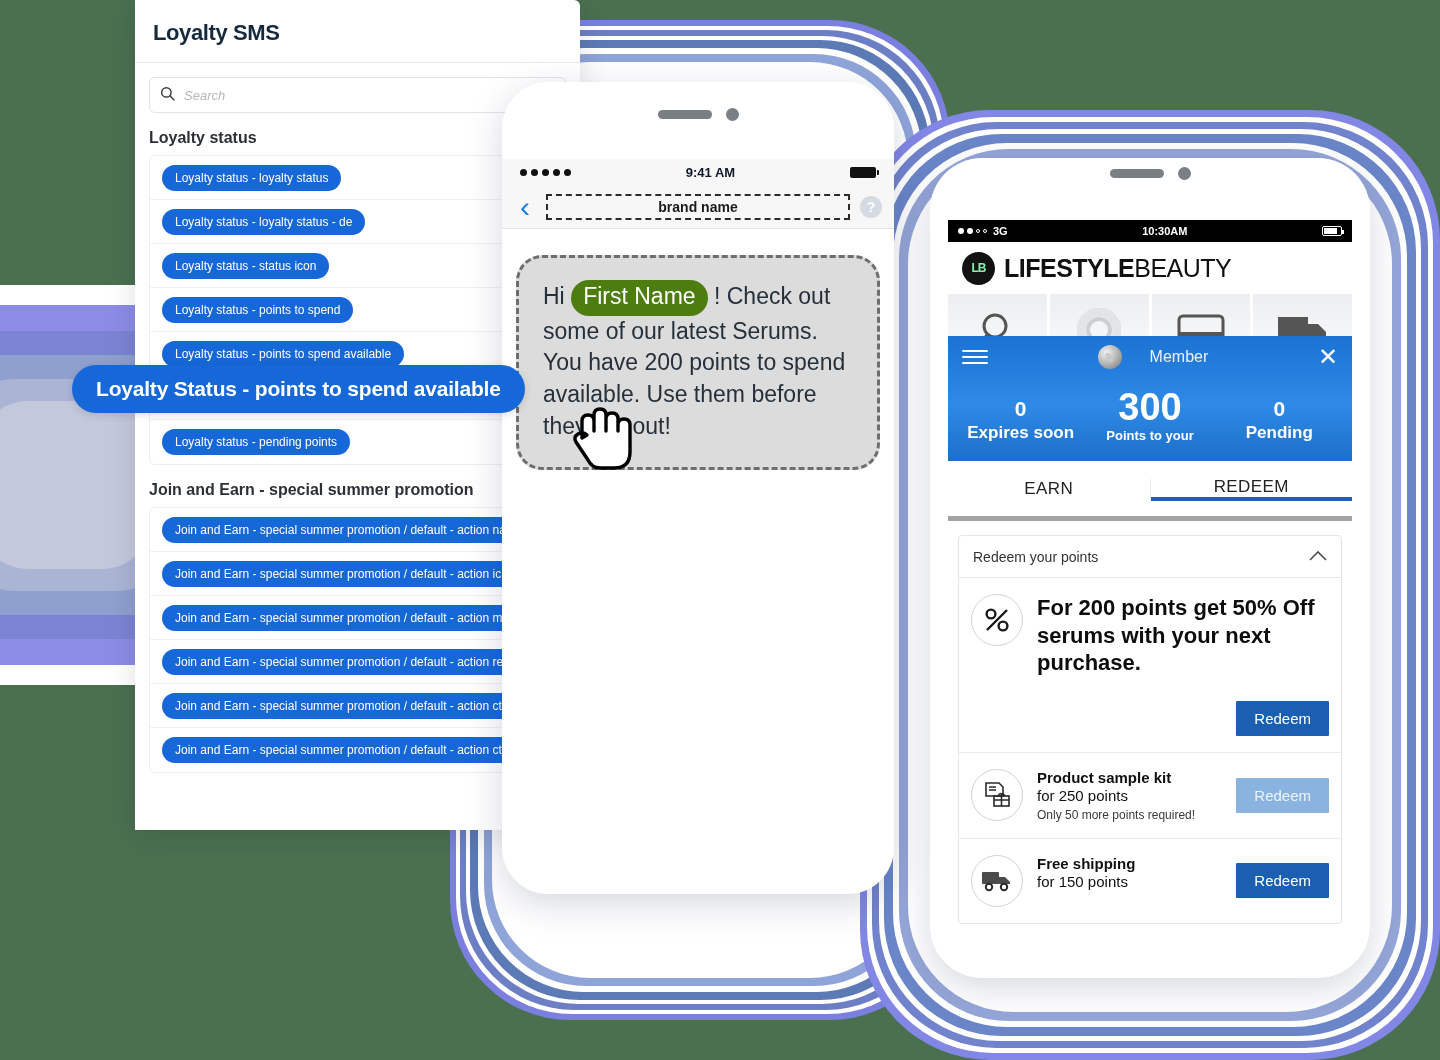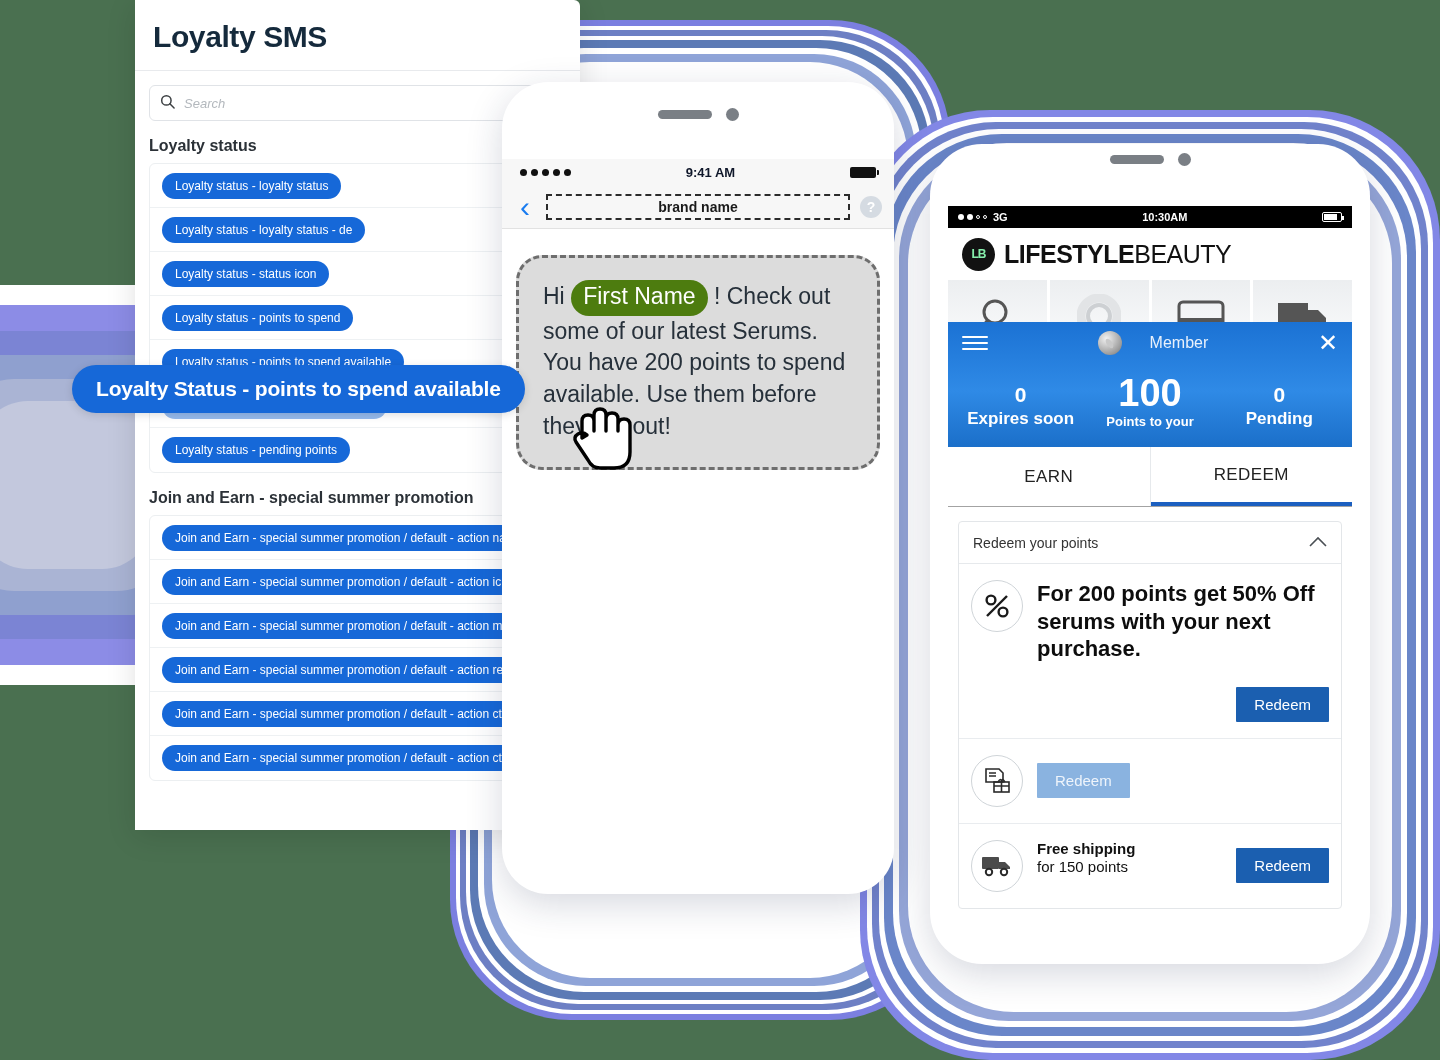--- a/index.html
+++ b/index.html
@@ -48,21 +48,21 @@
 
   
   #left-panel {
     position: absolute; left: 135px; top: 0; width: 445px; height: 830px;
     background: #ffffff;
     border-top-right-radius: 6px;
     box-shadow: 0 6px 30px rgba(0,0,0,.12);
     overflow: hidden;
   }
   #panel-title {
-    font-size: 30px; font-weight: bold; color: #152a3c;
+    font-size: 22px; font-weight: bold; color: #152a3c;
     padding: 20px 0 16px 18px; letter-spacing: -.4px;
   }
   .panel-divider { height: 1px; background: #e8eaed; }
   #search-wrap {
     margin: 14px 14px 0 14px; height: 36px;
     border: 1px solid #e0e3e7; border-radius: 6px;
     display: flex; align-items: center; padding: 0 10px;
   }
   #search-wrap svg { flex: 0 0 auto; }
   #search-input {
@@ -151,21 +151,21 @@
     padding: 22px 24px 24px 24px;
     font-size: 23px; line-height: 1.38; color: #26303a;
   }
   #token-first-name {
     display: inline-block; background: #4d7c0f; color: #fff;
     border-radius: 999px; padding: 1px 12px 3px 12px;
   }
 
   
   #phone-right {
-    position: absolute; left: 930px; top: 144px; width: 440px; height: 820px;
+    position: absolute; left: 930px; top: 158px; width: 440px; height: 820px;
     background: #fff; border-radius: 52px;
     box-shadow: 0 10px 36px rgba(30,40,80,.18);
     overflow: hidden;
   }
   #right-notch {
     position: absolute; left: 50%; transform: translateX(-50%); top: 0;
     width: 230px; height: 30px; background: #fff;
     border-bottom-left-radius: 18px; border-bottom-right-radius: 18px;
     display: flex; align-items: center; justify-content: center; gap: 14px;
   }
@@ -215,21 +215,21 @@
   #member-close { font-size: 24px; line-height: 1; color:#fff; font-weight: 300; }
 
   #stats { display: flex; align-items: flex-end; padding: 10px 8px 4px 8px; }
   .stat { flex: 1; text-align: center; }
   .stat .num { font-weight: bold; }
   .stat .lbl { font-size: 17px; font-weight: bold; margin-top: 2px; }
   .stat.small .num { font-size: 21px; }
   .stat.big .num { font-size: 38px; line-height: 1; }
   .stat.big .lbl { font-size: 13px; }
 
-  #tabs { display: flex; height: 60px; border-bottom: 1px solid #a3a3a3; }
+  #tabs { display: flex; height: 60px; border-bottom: 5px solid #a3a3a3; align-items: center; }
   .tab { flex: 1; display: flex; align-items: center; justify-content: center;
          font-size: 17px; color: #222; letter-spacing: .4px; }
   .tab.sel { border-bottom: 4px solid #1b5fc0; }
   .tab.left-sep { border-right: 1px solid #e6e9ec; }
 
   #redeem-card {
     margin: 14px 10px 0 10px; border: 1px solid #e3e6e9; border-radius: 4px; overflow: hidden;
     background: #fff;
   }
   #redeem-head {
@@ -460,21 +460,21 @@
           <span id="member-label">Member</span>
         </div>
         <div id="member-close">✕</div>
       </div>
       <div id="stats">
           <div class="stat small">
             <div class="num">0</div>
             <div class="lbl">Expires soon</div>
           </div>
           <div class="stat big">
-            <div class="num">100</div>
+            <div class="num">300</div>
             <div class="lbl">Points to your</div>
           </div>
           <div class="stat small">
             <div class="num">0</div>
             <div class="lbl">Pending</div>
           </div>
         </div>
     </div>
 
     <div id="tabs">
@@ -512,20 +512,25 @@
               <svg width="30" height="30" viewBox="0 0 30 30">
                 <path d="M4 3 h13 l4 4 v9 h-17 z" fill="none" stroke="#2a2a2a" stroke-width="1.6"></path>
                 <line x1="7" y1="7" x2="14" y2="7" stroke="#2a2a2a" stroke-width="1.4"></line>
                 <line x1="7" y1="10" x2="14" y2="10" stroke="#2a2a2a" stroke-width="1.4"></line>
                 <rect x="12" y="16" width="15" height="10" fill="none" stroke="#2a2a2a" stroke-width="1.6"></rect>
                 <line x1="19.5" y1="16" x2="19.5" y2="26" stroke="#2a2a2a" stroke-width="1.6"></line>
                 <line x1="12" y1="20" x2="27" y2="20" stroke="#2a2a2a" stroke-width="1.6"></line>
                 <path d="M16 16 q3-5 3.5 0 q.5-5 3.5 0" fill="none" stroke="#2a2a2a" stroke-width="1.5"></path>
               </svg>
             </div>
+            <div class="rbody">
+              <div class="rtitle">Product sample kit</div>
+              <div class="rsub">for 250 points</div>
+              <div class="rnote">Only 50 more points required!</div>
+            </div>
             <button class="btn-redeem muted" style="align-self: center;">Redeem</button>
           </div>
           <div class="reward-row" style="flex-wrap: nowrap;">
             <div class="rico">
               <svg width="32" height="24" viewBox="0 0 32 24">
                 <rect x="1" y="3" width="17" height="12" rx="1" fill="#4b4b4b"></rect>
                 <path d="M18 8 h6 l5 5 v2 h-11 z" fill="#4b4b4b"></path>
                 <circle cx="8" cy="18" r="3.2" fill="none" stroke="#2a2a2a" stroke-width="2"></circle>
                 <circle cx="23" cy="18" r="3.2" fill="none" stroke="#2a2a2a" stroke-width="2"></circle>
               </svg>

